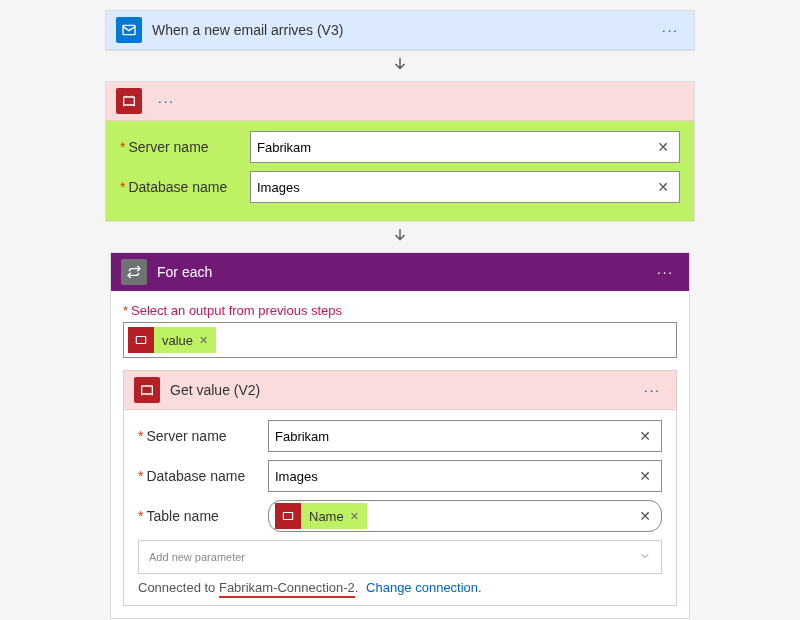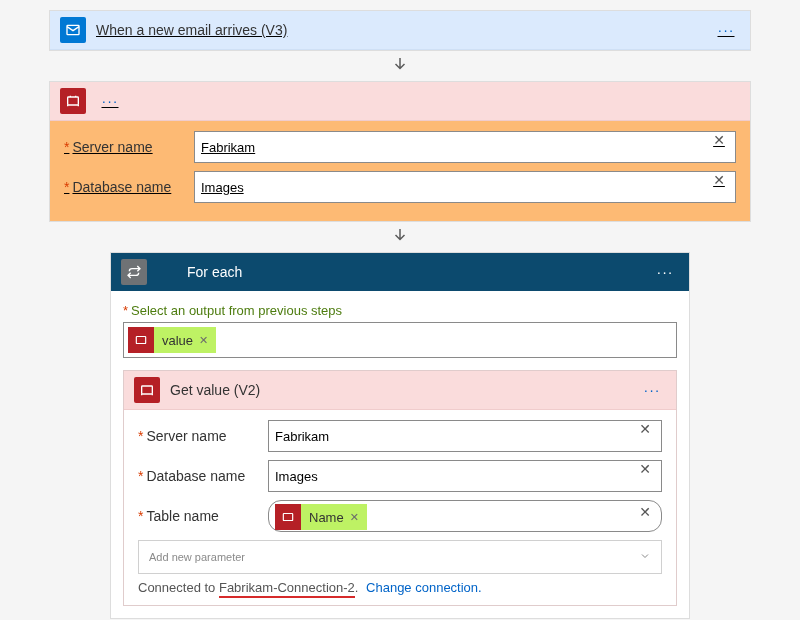--- a/index.html
+++ b/index.html
@@ -1,36 +1,35 @@
 <!DOCTYPE html>
 <html><head>
 <meta charset="utf-8">
 <style>
   * { box-sizing: border-box; margin: 0; padding: 0; font-family: "Segoe UI", Arial, sans-serif; }
   body { background: #f5f5f5; width: 800px; height: 620px; overflow: hidden; }
   .canvas { padding: 10px 14px; }
 
   .card {
     border: 1px solid #ddd;
-    background: #fdba74;
+    background: #bef264;
     margin: 0 auto;
-    width: 702px;
-    text-decoration: underline;
+    width: 590px;
   }
 
   .card-header {
     display: flex;
     align-items: center;
     padding: 6px 10px;
     font-size: 14px;
     color: #333;
   }
   .card-header.blue { background: #dbeafd; border-bottom: 1px solid #cfe0f5; }
   .card-header.pink { background: #fadcdc; border-bottom: 1px solid #f0cccc; }
-  .card-header.grey { background: #0c4a6e; color: #fff; gap: 30px; }
+  .card-header.grey { background: #701a75; color: #fff; }
   .header-icon {
     width: 26px; height: 26px;
     display: flex; align-items: center; justify-content: center;
     margin-right: 10px;
     color: #fff;
     border-radius: 2px;
   }
   .header-icon.outlook { background: #0078d4; }
   .header-icon.sql { background: #b52026; }
   .header-icon.loop { background: #6f7275; }
@@ -46,21 +45,21 @@
 
   .card-body { padding: 10px 14px; }
 
   .field-row { display: flex; align-items: center; margin-bottom: 8px; }
   .field-label { width: 130px; font-size: 14px; color: #333; position: relative; }
   .field-label.required::before { content: "*"; color: #d83b01; margin-right: 3px; }
   .input-shell {
     flex: 1;
     border: 1px solid #8a8a8a;
     height: 32px;
-    display: flex; 
+    display: flex; align-items: center;
     padding: 0 6px;
     background: #fff;
   }
   .input-shell input {
     flex: 1; border: none; outline: none; font-size: 13px; height: 100%; background: transparent;
   }
   .clear-x {
     width: 20px; text-align: center; color: #555; cursor: pointer; font-size: 14px;
   }
 
@@ -79,21 +78,21 @@
   .conn-line { font-size: 13px; color: #555; margin-top: 6px; }
   .conn-name { border-bottom: 2px solid #d62a2a; padding-bottom: 1px; }
   .change-link { color: #0264c8; cursor: pointer; margin-left: 4px; }
 
   .arrow { text-align: center; padding: 4px 0; }
   .arrow svg { width: 18px; height: 18px; color: #5b5b5b; }
 
   
   .foreach-card { width: 580px; margin: 0 auto; border: 1px solid #ddd; background: #fff; }
   .foreach-body { padding: 12px; }
-  .sub-label { font-size: 13px; color: #4d7c0f; margin-bottom: 4px; }
+  .sub-label { font-size: 13px; color: #be185d; margin-bottom: 4px; }
   .sub-label.required::before { content: "*"; color: #d83b01; margin-right: 3px; }
 
   .token-box {
     border: 1px solid #8a8a8a; min-height: 36px; padding: 4px; display: flex; align-items: center;
     margin-bottom: 12px; background: #fff;
   }
   .token {
     display: inline-flex; align-items: center;
     background: #bef264; height: 26px; padding-right: 8px;
     font-size: 13px; color: #333;

